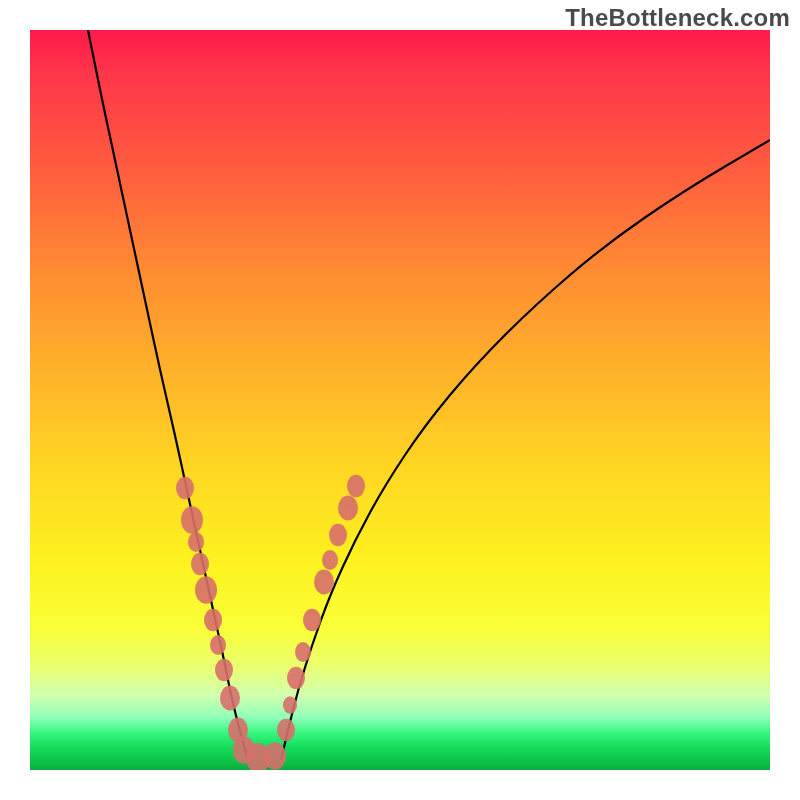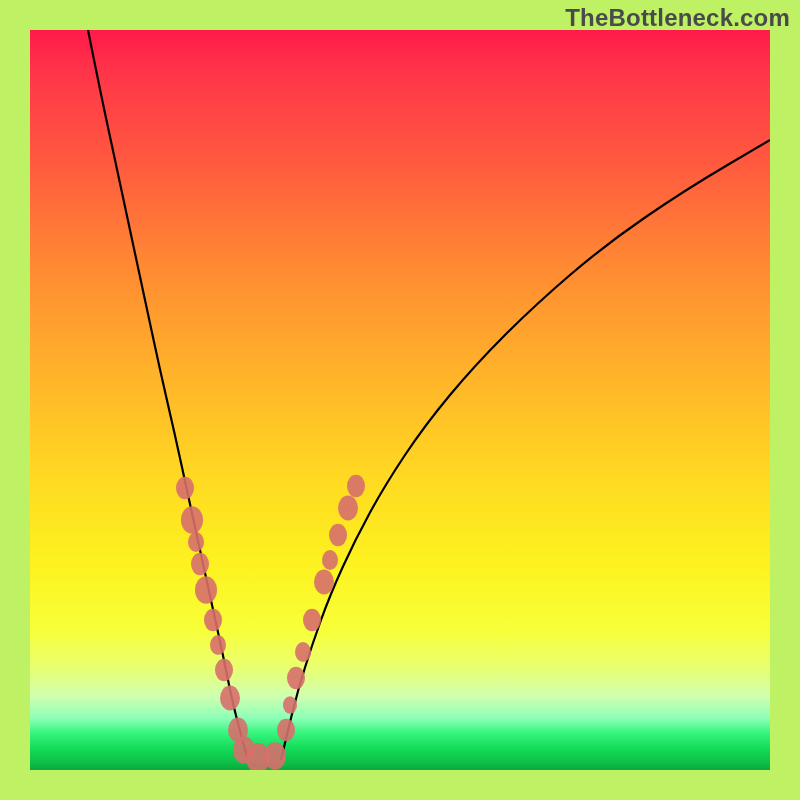--- a/index.html
+++ b/index.html
@@ -10,21 +10,21 @@
     overflow: hidden;
     background: #000;
     font-family: Arial, Helvetica, sans-serif;
   }
   .frame {
     position: absolute;
     left: 0;
     top: 0;
     width: 800px;
     height: 800px;
-    background: #bef264;
+    background: #ffffff;
   }
   .plot {
     position: absolute;
     left: 30px;
     top: 30px;
     width: 740px;
     height: 740px;
     background: linear-gradient(to bottom,
       #ff1a4a 0%,
       #ff3649 6%,

